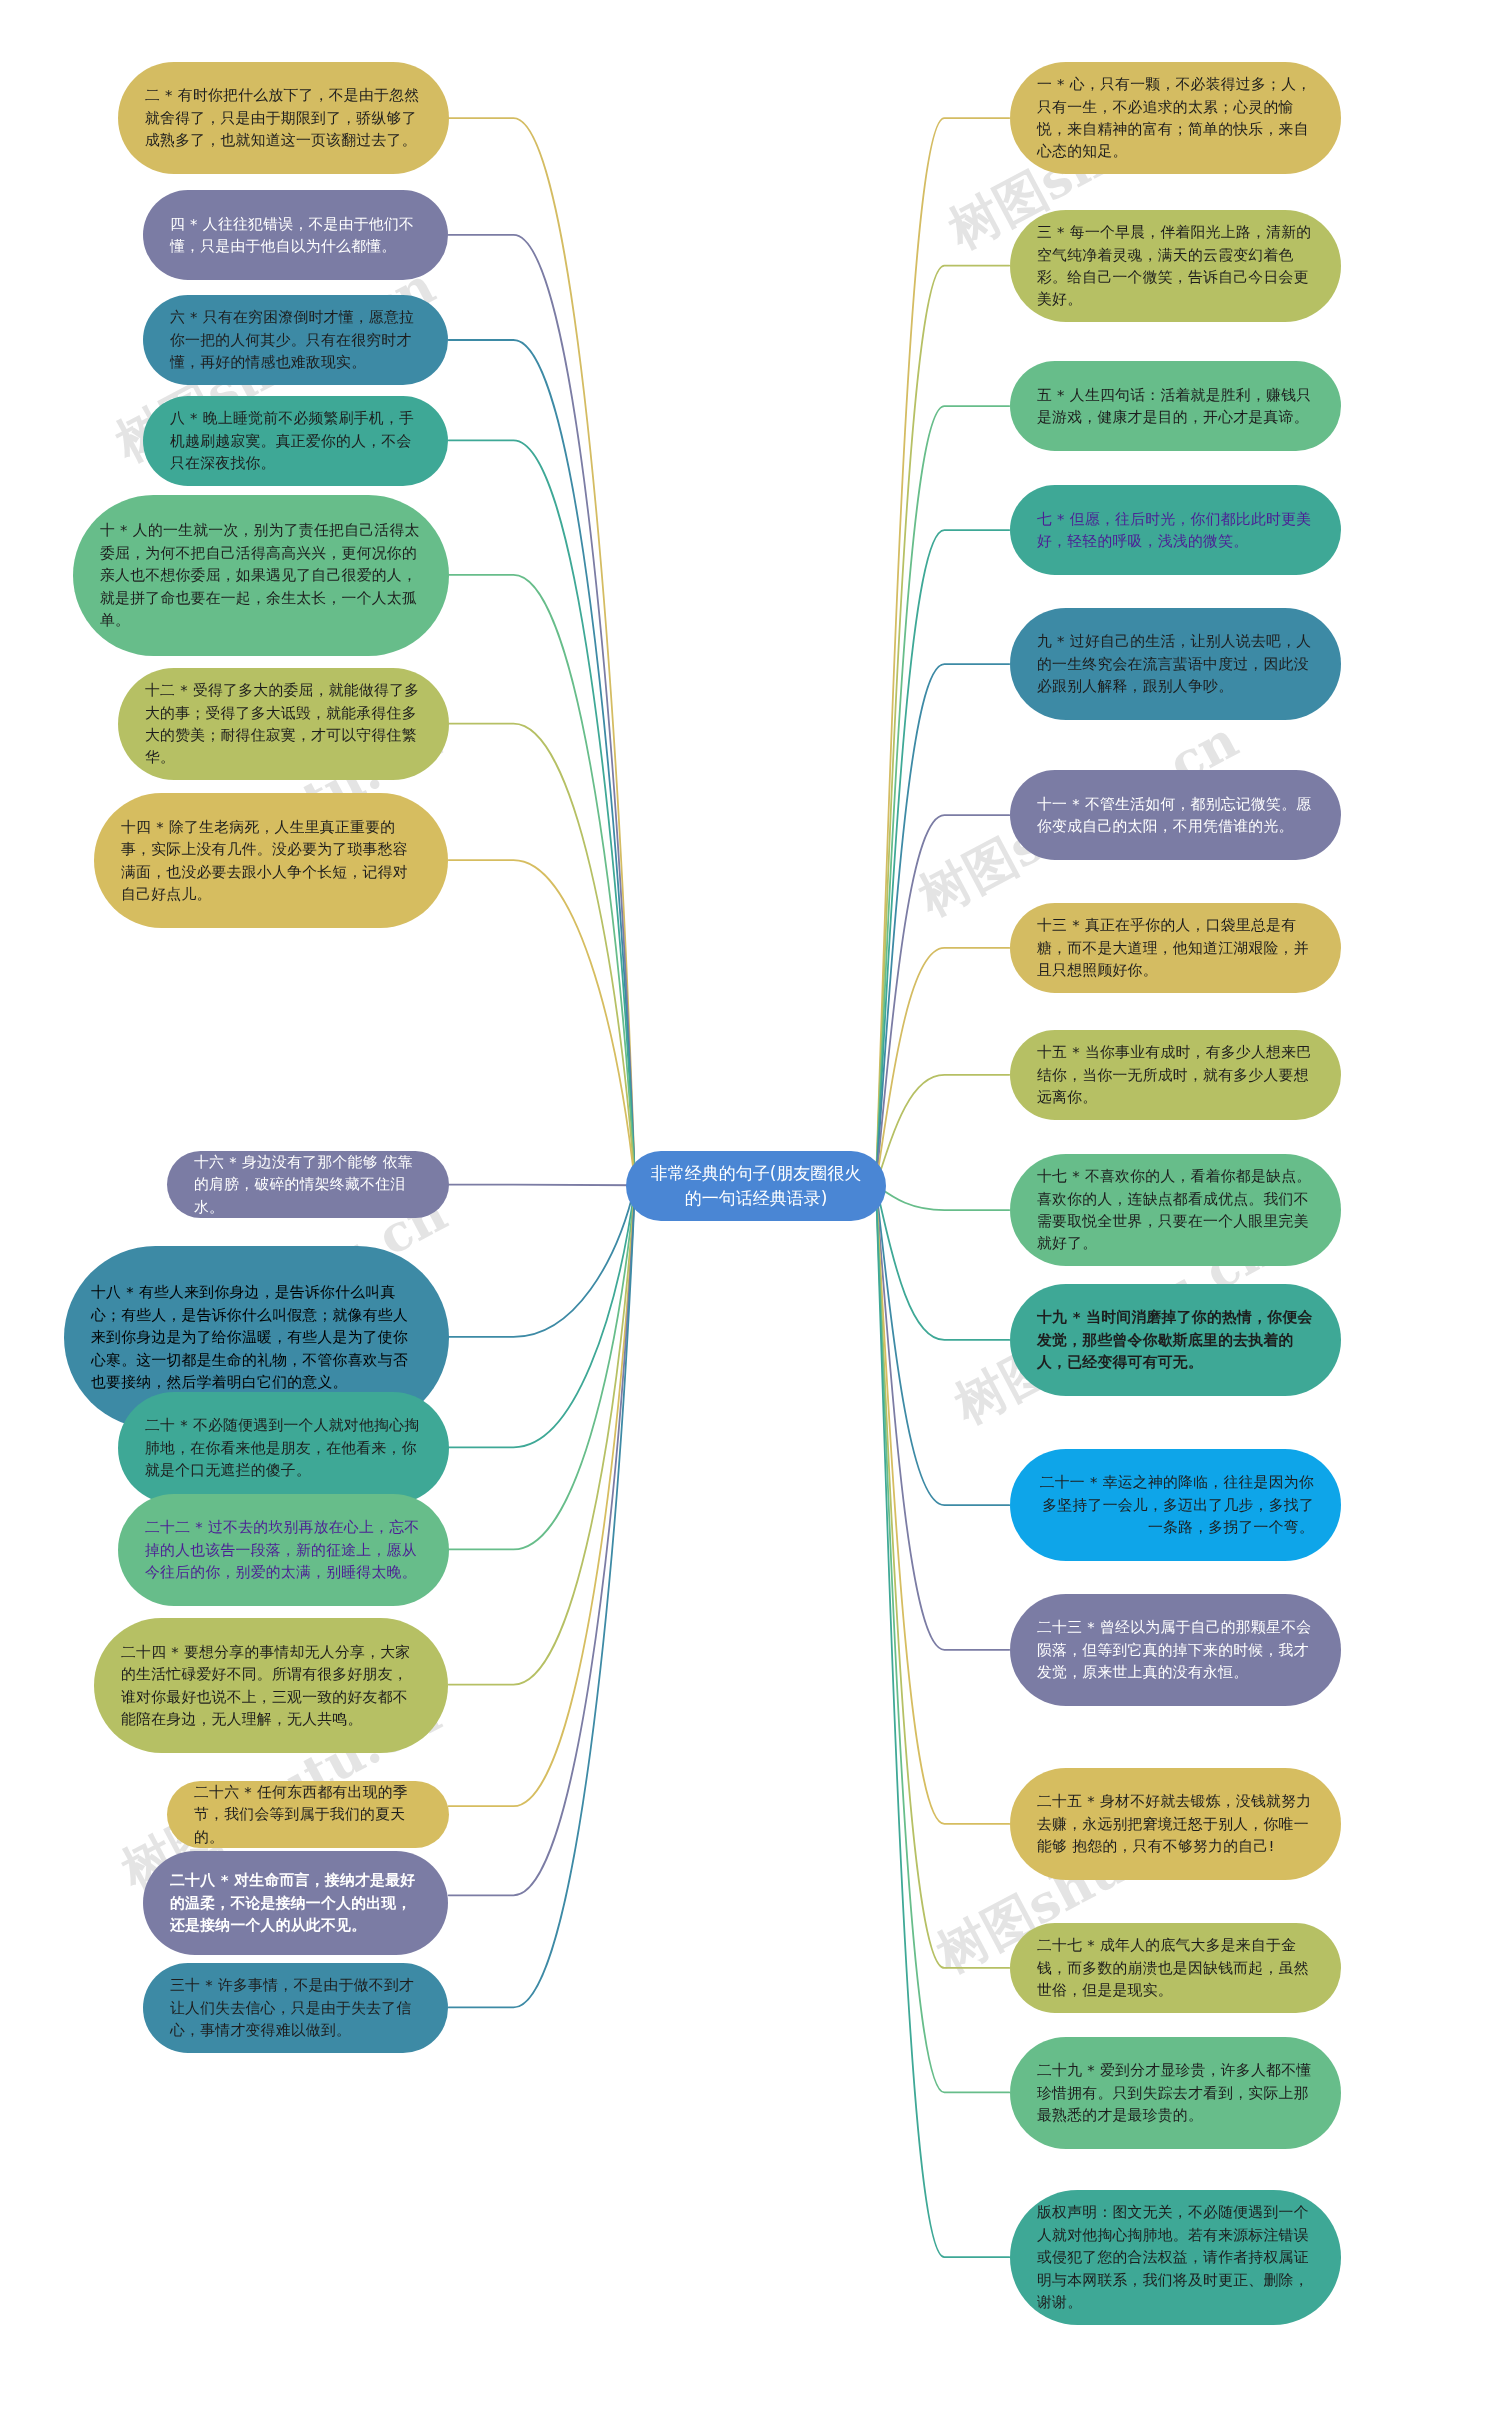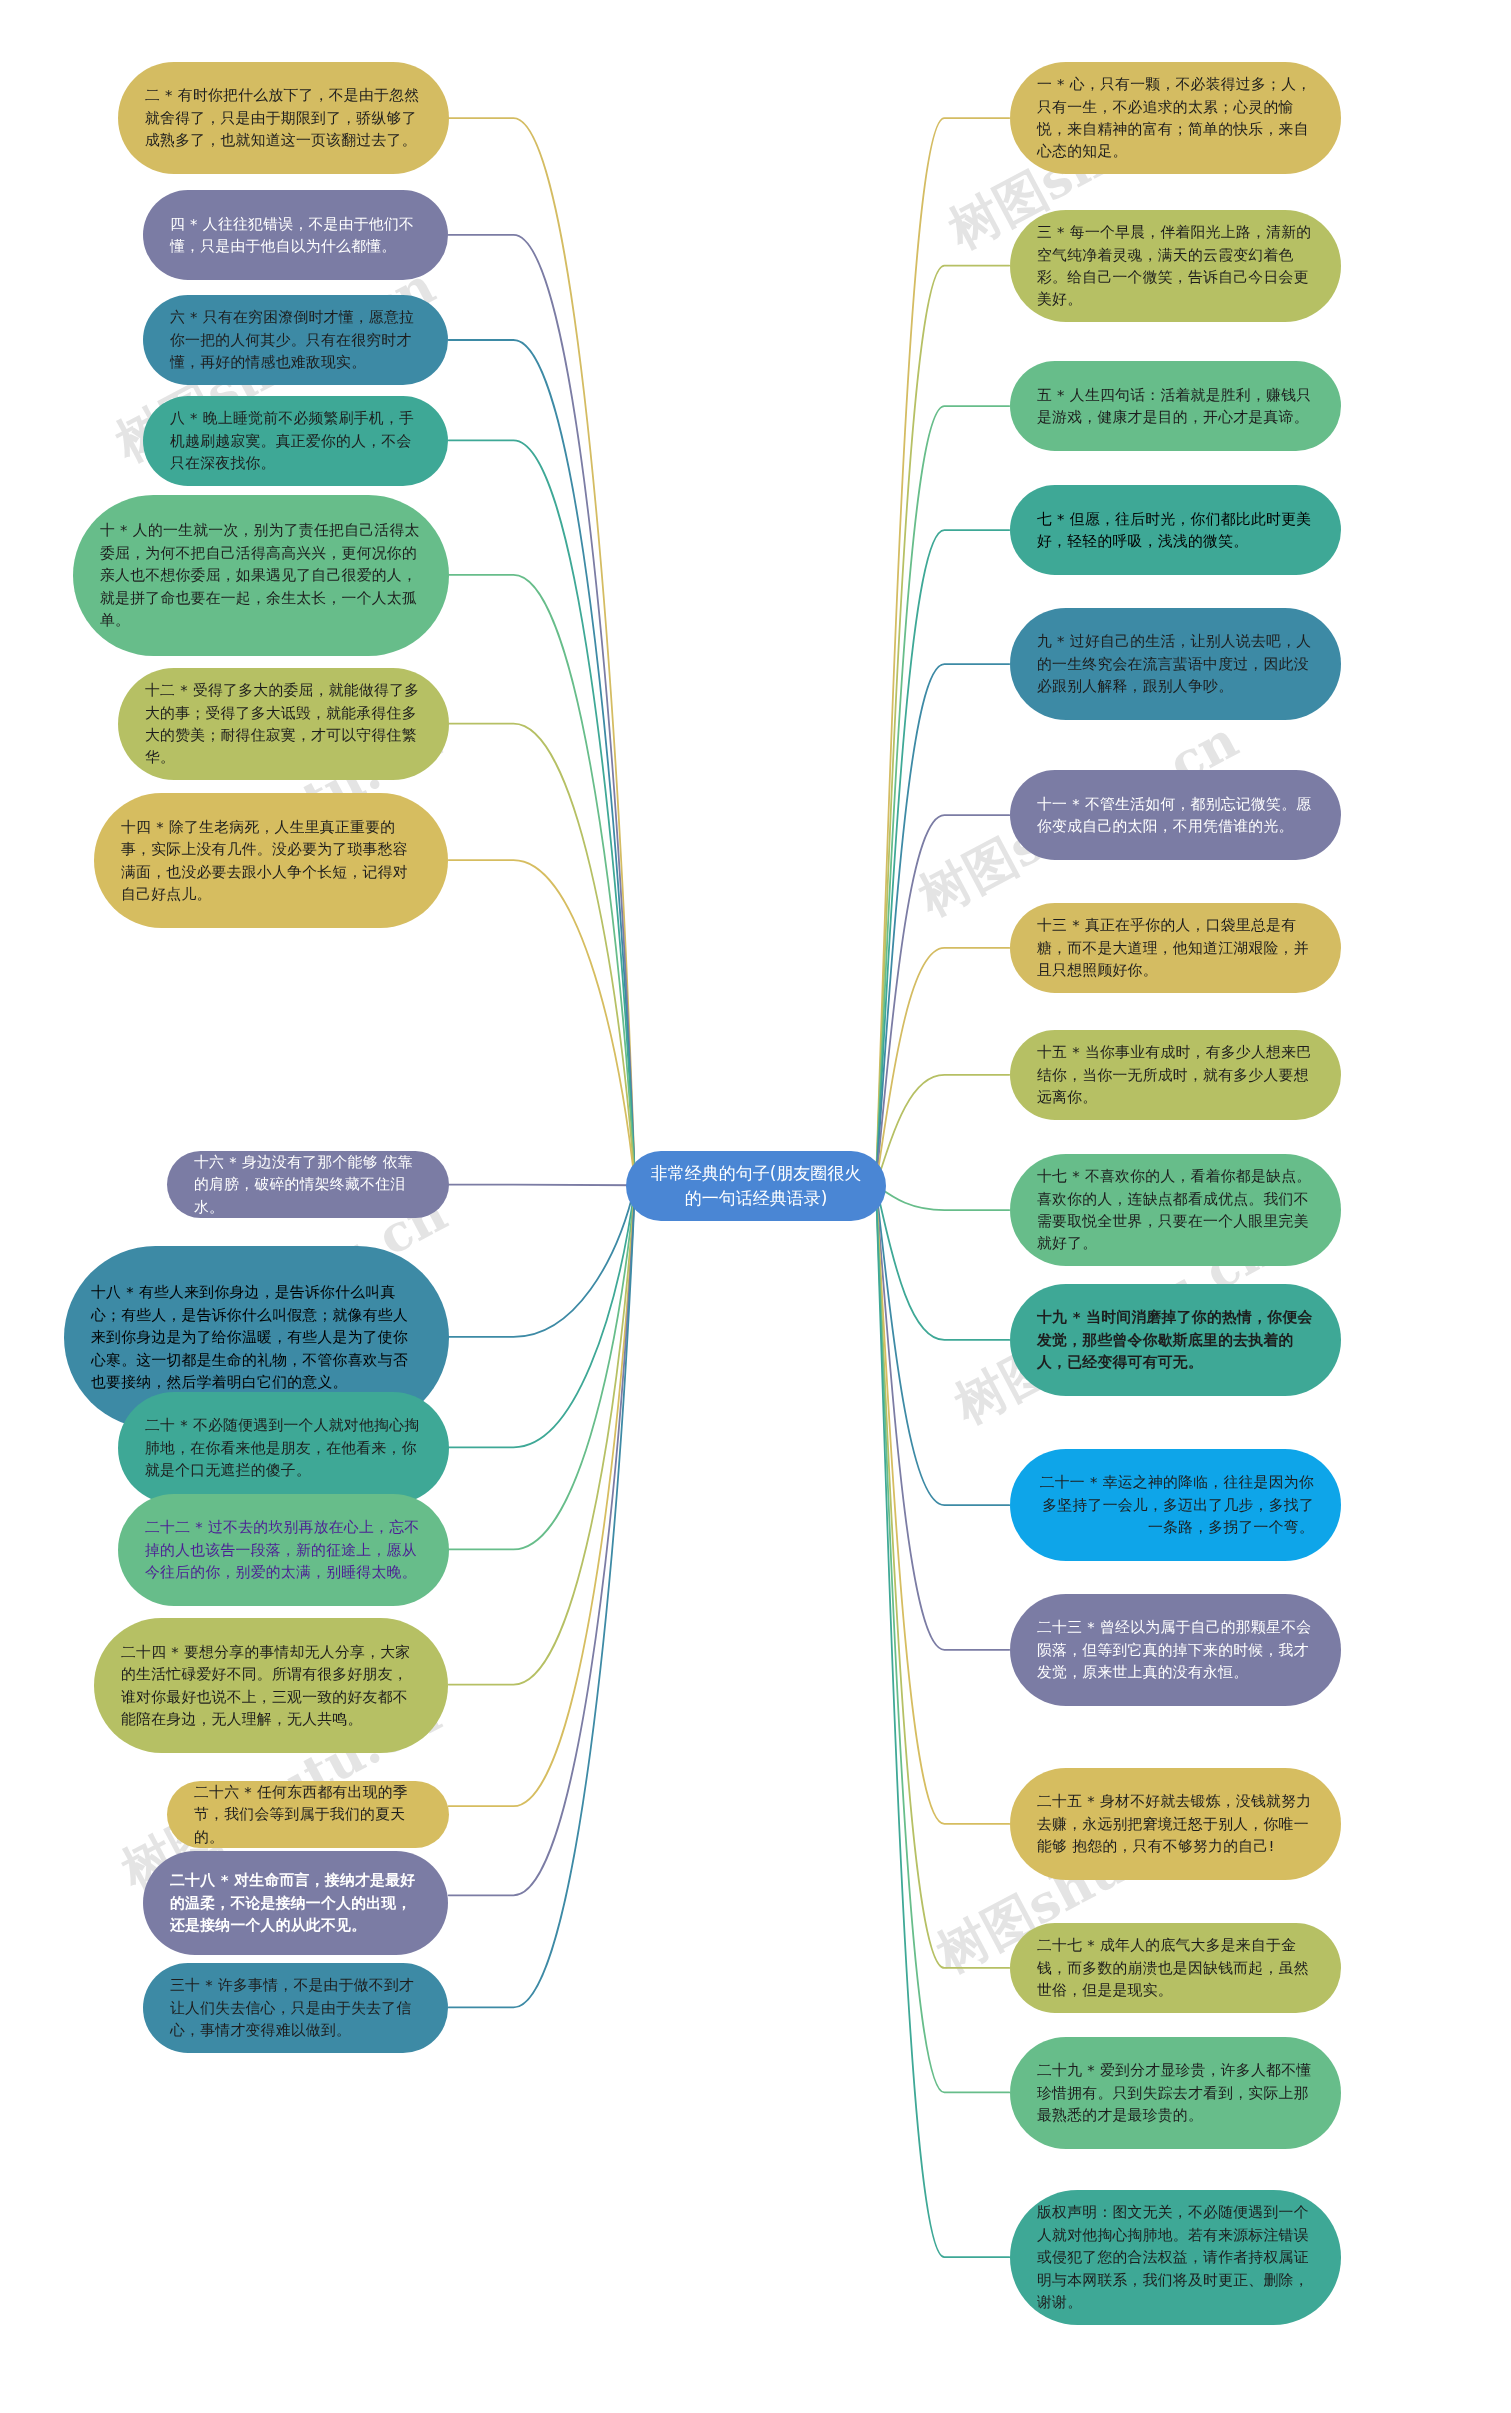--- a/index.html
+++ b/index.html
@@ -115,21 +115,21 @@
       </div>
       <div class="node" style="left: 1010px; top: 62px; width: 331px; height: 112px; background: rgb(212, 188, 98); color: rgb(29, 29, 29);">
         <span>一 * 心，只有一颗，不必装得过多；人，只有一生，不必追求的太累；心灵的愉悦，来自精神的富有；简单的快乐，来自心态的知足。</span>
       </div>
       <div class="node" style="left: 1010px; top: 210px; width: 331px; height: 112px; background: rgb(182, 192, 100); color: rgb(29, 29, 29);">
         <span>三 * 每一个早晨，伴着阳光上路，清新的空气纯净着灵魂，满天的云霞变幻着色彩。给自己一个微笑，告诉自己今日会更美好。</span>
       </div>
       <div class="node" style="left: 1010px; top: 361px; width: 331px; height: 90px; background: rgb(103, 189, 138); color: rgb(29, 29, 29);">
         <span>五 * 人生四句话：活着就是胜利，赚钱只是游戏，健康才是目的，开心才是真谛。</span>
       </div>
-      <div class="node" style="left: 1010px; top: 485px; width: 331px; height: 90px; background: rgb(62, 168, 150); color: #000000;">
+      <div class="node" style="left: 1010px; top: 485px; width: 331px; height: 90px; background: rgb(62, 168, 150); color: #4c1d95;">
         <span>七 * 但愿，往后时光，你们都比此时更美好，轻轻的呼吸，浅浅的微笑。</span>
       </div>
       <div class="node" style="left: 1010px; top: 608px; width: 331px; height: 112px; background: rgb(61, 138, 165); color: rgb(29, 29, 29);">
         <span>九 * 过好自己的生活，让别人说去吧，人的一生终究会在流言蜚语中度过，因此没必跟别人解释，跟别人争吵。</span>
       </div>
       <div class="node dark" style="left: 1010px; top: 770px; width: 331px; height: 90px; background: rgb(123, 124, 164); color: rgb(255, 255, 255);">
         <span>十一 * 不管生活如何，都别忘记微笑。愿你变成自己的太阳，不用凭借谁的光。</span>
       </div>
       <div class="node" style="left: 1010px; top: 903px; width: 331px; height: 90px; background: rgb(212, 188, 98); color: rgb(29, 29, 29);">
         <span>十三 * 真正在乎你的人，口袋里总是有糖，而不是大道理，他知道江湖艰险，并且只想照顾好你。</span>

